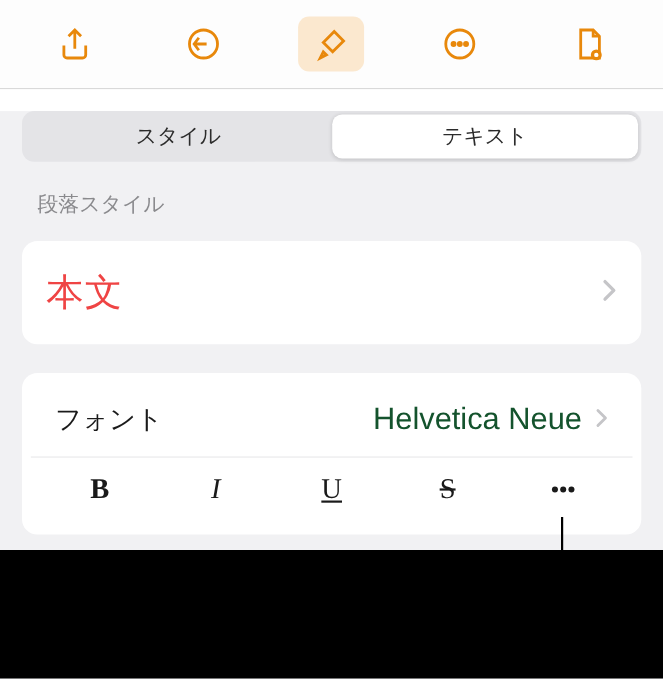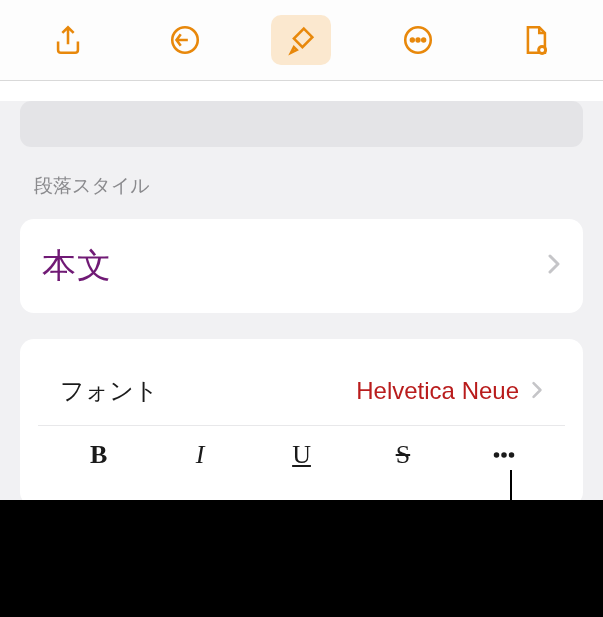--- a/index.html
+++ b/index.html
@@ -83,50 +83,50 @@
       margin: 0 20px;
     }
     .paragraph-style {
       padding: 24px 22px;
       display: flex;
       align-items: center;
       justify-content: space-between;
     }
     .paragraph-style-label {
       font-size: 34px;
-      color: #701a75;
+      color: #ef4444;
       letter-spacing: 1px;
     }
     .chevron {
       color: #c5c5c8;
       font-size: 26px;
     }
     .font-card {
       margin-top: 26px;
-      padding: 18px;
+      padding: 8px;
     }
     .font-row {
       display: flex;
       align-items: center;
       justify-content: space-between;
       padding: 18px 22px;
       border-bottom: 1px solid #e8e8ea;
     }
     .font-label {
       font-size: 24px;
       color: #1a1a1a;
     }
     .font-value-wrap {
       display: flex;
       align-items: center;
       gap: 12px;
     }
     .font-value {
-      font-size: 24px;
-      color: #b91c1c;
+      font-size: 28px;
+      color: #14532d;
       font-family: "Helvetica Neue", sans-serif;
     }
     .format-row {
       display: flex;
       align-items: center;
       justify-content: space-around;
       padding: 14px 10px 18px 10px;
     }
     .fmt-btn {
       flex: 1;
@@ -200,20 +200,22 @@
         <circle cx="17" cy="19" r="3.5" fill="#e8880b" stroke="none"></circle>
         <circle cx="17" cy="19" r="1.4" fill="#fff" stroke="none"></circle>
       </svg>
   </div>
 </div>
 
 <div class="divider"></div>
 
 <div class="panel">
   <div class="segmented">
+    <div class="segment">スタイル</div>
+    <div class="segment selected">テキスト</div>
   </div>
 
   <div class="section-label">段落スタイル</div>
 
   <div class="card paragraph-style">
     <span class="paragraph-style-label">本文</span>
     <span class="chevron">
       <svg width="14" height="22" viewBox="0 0 14 22" fill="none">
           <path d="M3 3l8 8-8 8" stroke="#c5c5c8" stroke-width="3" stroke-linecap="round" stroke-linejoin="round"></path>
         </svg>

